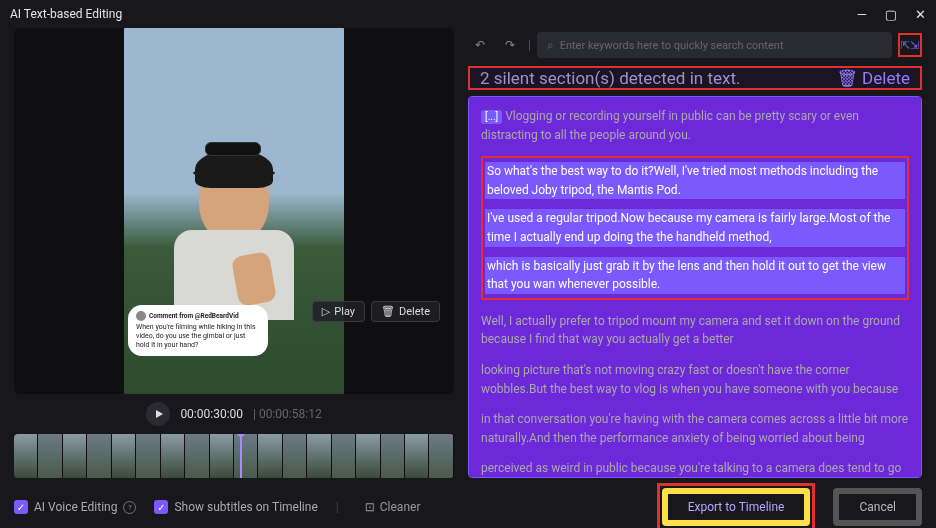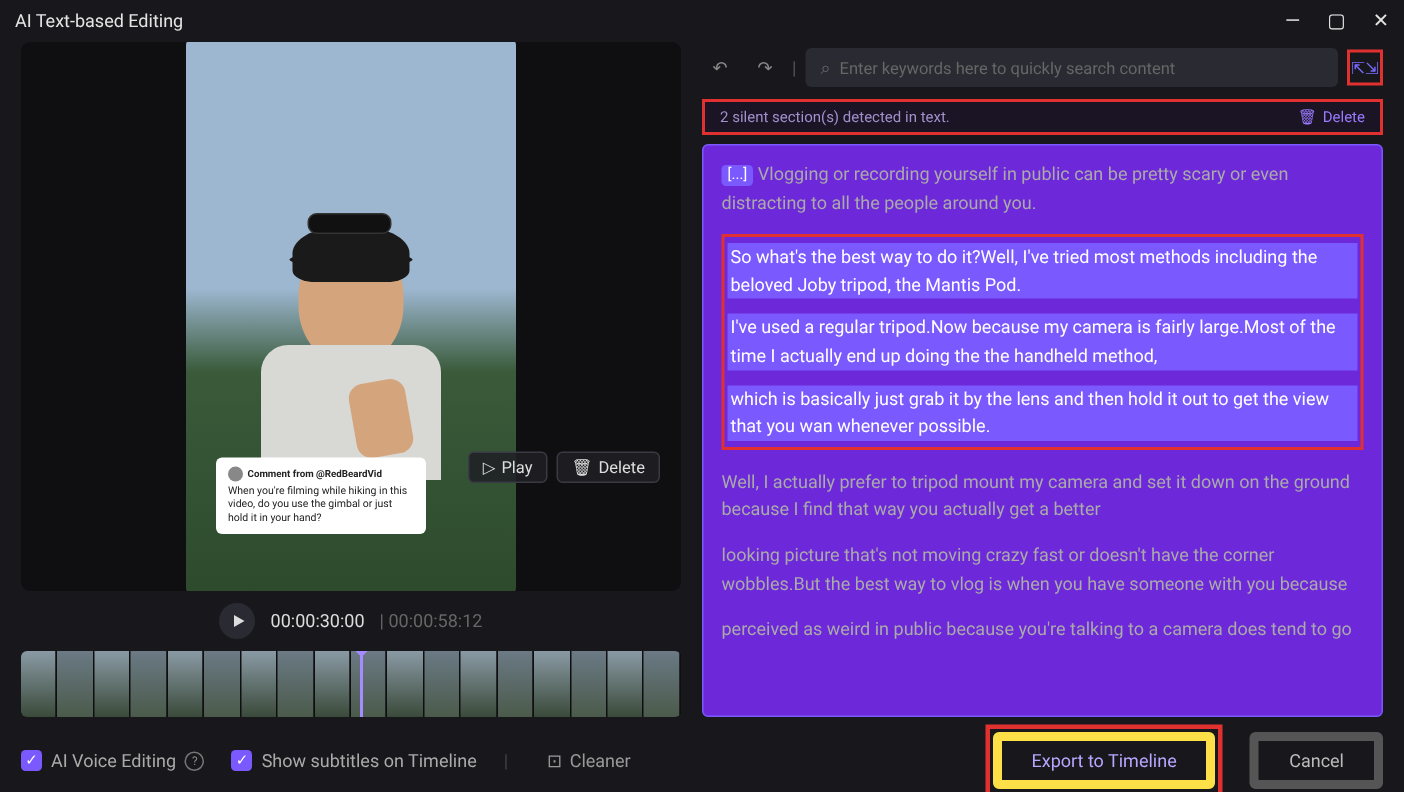--- a/index.html
+++ b/index.html
@@ -13,21 +13,21 @@
 .right { flex:1; display:flex; flex-direction:column; min-height:0; }
 .video-box { flex:1; background:#0f0f12; border-radius:6px; display:flex; align-items:center; justify-content:center; position:relative; overflow:hidden; min-height:0; }
 .phone-video { width:220px; height:370px; background:linear-gradient(to bottom,#9db7d0 0%,#9db7d0 45%,#3a5a3a 60%,#2d4a2d 100%); border-radius:4px; position:relative; overflow:hidden; }
 .person { position:absolute; left:50%; top:48%; transform:translate(-50%,-50%); }
 .head { width:70px; height:80px; background:#d4a57d; border-radius:40% 40% 50% 50%; position:relative; }
 .cap { width:78px; height:38px; background:#1a1a1a; border-radius:50% 50% 20% 20%; position:absolute; top:-14px; left:-4px; }
 .brim { position:absolute; top:18px; left:-2px; width:82px; height:10px; background:#1a1a1a; border-radius:50%; }
 .sunglasses { position:absolute; top:-8px; left:10px; width:56px; height:14px; background:#111; border-radius:6px; border:1px solid #333; }
 .shirt { width:120px; height:90px; background:#d8d8d5; border-radius:18px 18px 0 0; position:absolute; top:66px; left:-25px; }
 .hand { position:absolute; top:90px; left:36px; width:38px; height:50px; background:#d4a57d; border-radius:10px; transform:rotate(-10deg); }
-.comment-card { position:absolute; bottom:40px; left:20px; width:140px; background:#fff; border-radius:4px; padding:6px 8px; font-size:7px; color:#222; line-height:1.3; }
+.comment-card { position:absolute; bottom:40px; left:4px; width:140px; background:#fff; border-radius:14px; padding:6px 8px; font-size:7px; color:#222; line-height:1.3; }
 .comment-card .hdr { font-weight:700; font-size:6.5px; display:flex; align-items:center; gap:3px; margin-bottom:2px; }
 .avatar-dot { width:10px; height:10px; background:#888; border-radius:50%; display:inline-block; }
 .video-actions { position:absolute; bottom:72px; right:14px; display:flex; gap:6px; }
 .va-btn { background:rgba(30,30,36,.85); border:1px solid #3a3a44; border-radius:4px; padding:3px 9px; font-size:11px; color:#ddd; display:flex; align-items:center; gap:4px; cursor:pointer; }
 .timecodes { display:flex; align-items:center; justify-content:center; gap:10px; padding:8px 0; font-size:12px; }
 .play-circle { width:24px; height:24px; border-radius:50%; background:#2a2a32; display:flex; align-items:center; justify-content:center; cursor:pointer; }
 .play-triangle { width:0; height:0; border-left:7px solid #ddd; border-top:4.5px solid transparent; border-bottom:4.5px solid transparent; margin-left:2px; }
 .tc-cur { color:#ddd; }
 .tc-dur { color:#666; }
 .thumbstrip { height:44px; background:#0f0f12; border-radius:4px; display:flex; align-items:stretch; overflow:hidden; position:relative; }
@@ -35,21 +35,21 @@
 .thumb:nth-child(odd) { background:linear-gradient(to bottom,#8a9aa5 0%,#3a4a3a 100%); }
 .scrubber { position:absolute; left:226px; top:-3px; width:2px; height:50px; background:#a68aff; }
 .scrubber::before { content:''; position:absolute; top:-5px; left:-4px; width:10px; height:10px; background:#a68aff; border-radius:2px; transform:rotate(45deg); }
 
 .right-top { display:flex; align-items:center; gap:6px; padding:4px 0 8px; }
 .icon-btn { width:24px; height:24px; display:flex; align-items:center; justify-content:center; color:#888; cursor:pointer; border-radius:3px; }
 .search-wrap { flex:1; background:#2a2a32; border-radius:4px; height:26px; display:flex; align-items:center; padding:0 10px; gap:6px; }
 .search-wrap input { flex:1; background:transparent; border:none; outline:none; color:#ccc; font-size:11px; }
 .search-wrap input::placeholder { color:#666; }
 .expand-box { width:24px; height:24px; border:2px solid #e03030; display:flex; align-items:center; justify-content:center; color:#7a6aff; font-size:11px; cursor:pointer; }
-.silent-bar { border:2px solid #e03030; background:#1a1424; height:24px; display:flex; align-items:center; justify-content:space-between; padding:0 10px; font-size:10px; color:#a090cc; margin-bottom:6px; }
+.silent-bar { border:2px solid #e03030; background:#1a1424; height:24px; display:flex; align-items:center; justify-content:space-between; padding:0 10px; font-size:17px; color:#a090cc; margin-bottom:6px; }
 .silent-bar .del { color:#9a7aff; display:flex; align-items:center; gap:4px; cursor:pointer; }
 .transcript-box { flex:1; border:1px solid #7a5aff; border-radius:4px; padding:10px 12px; overflow-y:auto; min-height:0; background:#6d28d9; }
 .transcript-box::-webkit-scrollbar { width:6px; }
 .transcript-box::-webkit-scrollbar-thumb { background:#444; border-radius:3px; }
 .para { font-size:12px; line-height:1.55; color:#aaa; margin-bottom:12px; }
 .para .silent-pill { display:inline-block; background:#7a5aff; color:#fff; border-radius:3px; padding:0 4px; font-size:10px; line-height:14px; height:14px; vertical-align:middle; }
 .sel-box { border:2px solid #e03030; padding:4px 2px; margin-bottom:12px; }
 .sel-block { background:#7a5aff; color:#fff; font-size:12px; line-height:1.55; margin-bottom:10px; padding:0 2px; }
 .sel-block:last-child { margin-bottom:0; }
 .footer { height:42px; display:flex; align-items:center; padding:0 14px; gap:18px; }
@@ -164,20 +164,21 @@
         <div class="para"><span class="silent-pill">[...]</span> <span>Vlogging or recording yourself in public can be pretty scary or even distracting to all the people around you.</span></div>
 
         <div class="sel-box">
           <div class="sel-block">So what's the best way to do it?Well, I've tried most methods including the beloved Joby tripod, the Mantis Pod.</div>
           <div class="sel-block">I've used a regular tripod.Now because my camera is fairly large.Most of the time I actually end up doing the the handheld method,</div>
           <div class="sel-block"> which is basically just grab it by the lens and then hold it out to get the view that you wan whenever possible.</div>
         </div>
 
         <div class="para">Well, I actually prefer to tripod mount my camera and set it down on the ground because I find that way you actually get a better</div>
         <div class="para"> looking picture that's not moving crazy fast or doesn't have the corner wobbles.But the best way to vlog is when you have someone with you because</div>
+        <div class="para"> in that conversation you're having with the camera comes across a little bit more naturally.And then the performance anxiety of being worried about being</div>
         <div class="para"><span> perceived as weird in public because you're talking to a camera does tend to go </span></div>
       </div>
     </div>
   </div>
 
   <div class="footer">
     <label class="chk">
         <span class="chk-box">✓</span>
         <span>AI Voice Editing</span>
         <span class="help-circle">?</span>

